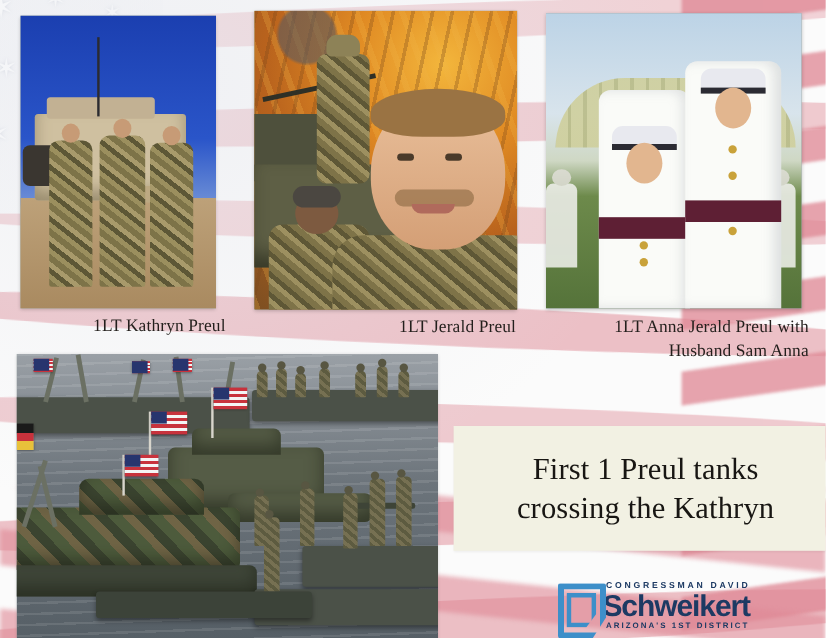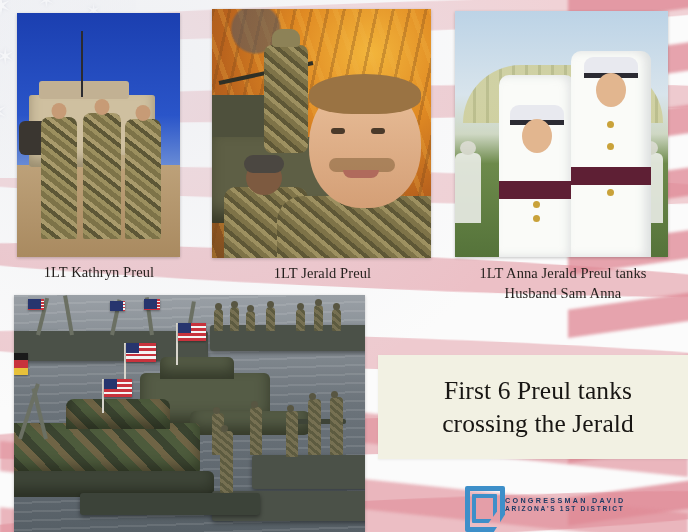--- a/index.html
+++ b/index.html
@@ -153,21 +153,21 @@
       linear-gradient(#c8323c 0 14%,#f4f4f4 14% 28%,#c8323c 28% 42%,#f4f4f4 42% 56%,#c8323c 56% 70%,#f4f4f4 70% 85%,#c8323c 85% 100%);
     box-shadow:0 1px 2px rgba(0,0,0,.35);}
   .p4-flag:before{content:"";position:absolute;left:0;top:0;width:13px;height:10px;background:#27356e;}
   .p4-flag.de{background:linear-gradient(#1a1a1a 0 34%,#c8323c 34% 67%,#e8c13a 67% 100%);}
   .p4-flag.de:before{display:none;}
   .p4-pole{position:absolute;width:2px;background:#d8d5cc;}
   .p4-crane{position:absolute;width:4px;background:#6b7063;transform-origin:bottom;}
 
   
   .cap-txt{
-    position:absolute;text-align:center;color:#231f1c;
+    position:absolute;text-align:right;color:#231f1c;
     font-family:"Liberation Serif",serif;font-size:14.5px;line-height:19px;letter-spacing:.1px;
   }
   #cap1{left:10px;top:263px;width:178px;}
   #cap2{left:215px;top:264px;width:215px;}
   #cap3{left:452px;top:263px;width:222px;line-height:20px;}
 
   
   #headline{
     position:absolute;left:378px;top:355px;width:320px;height:104px;
     background:#f2f1e3;
@@ -349,35 +349,36 @@
     <div class="p4-fig" style="left:272px;top:116px;height:46px;width:12px;"></div>
     <div class="p4-fig" style="left:294px;top:104px;height:56px;width:13px;"></div>
     <div class="p4-fig" style="left:316px;top:102px;height:58px;width:13px;"></div>
     <div class="p4-fig" style="left:206px;top:136px;height:62px;width:13px;"></div>
     <div class="p4-pont" style="left:66px;top:198px;width:180px;height:22px;background:#3c4339;"></div>
   </div>
 
   <div class="cap-txt" id="cap1">1LT Kathryn Preul</div>
   <div class="cap-txt" id="cap2">1LT Jerald Preul</div>
   <div class="cap-txt" id="cap3">
-    <div>1LT Anna Jerald Preul tanks</div>
+    <div>1LT Anna Jerald Preul with</div>
     <div>Husband Sam Anna</div>
   </div>
 
   <div id="headline">
     <div class="htxt">
-      <div>First 6 Preul tanks</div>
-      <div>crossing the Jerald</div>
+      <div>First 1 Preul tanks</div>
+      <div>crossing the Kathryn</div>
     </div>
   </div>
 
   <div id="logo">
     <div class="az-mark">
       <span class="az"></span>
         <span class="az2"></span>
     </div>
     <div class="logo-txt">
       <div class="logo-top">CONGRESSMAN DAVID</div>
+      <div class="logo-main">Schweikert</div>
       <div class="logo-sub">ARIZONA'S 1ST DISTRICT</div>
     </div>
   </div>
 
 </div>
 
 </body></html>

